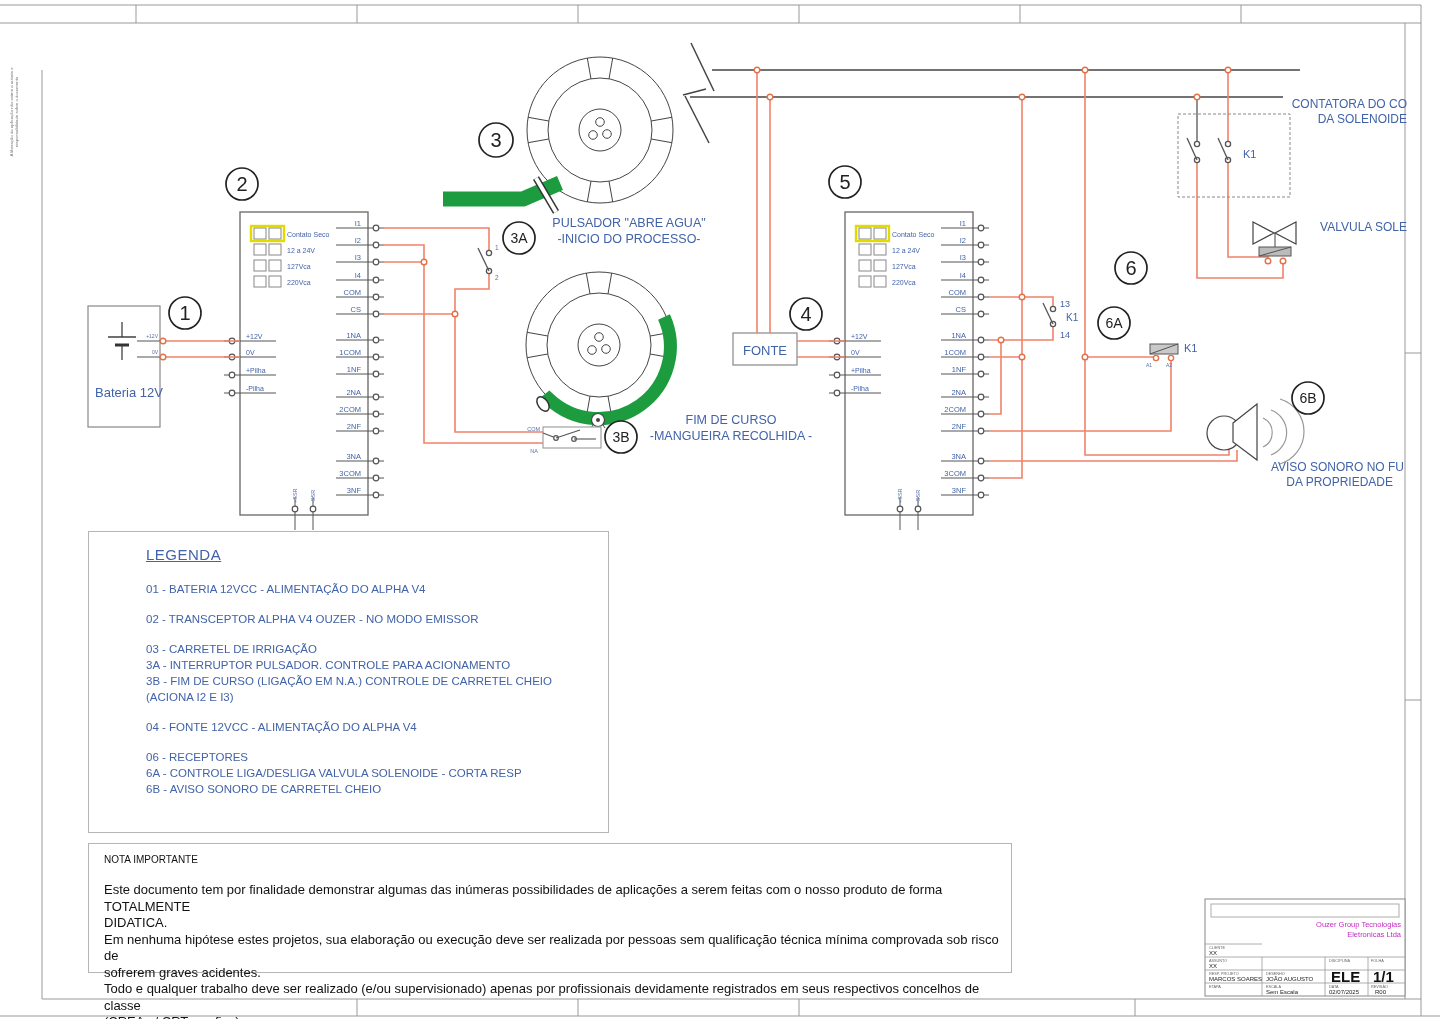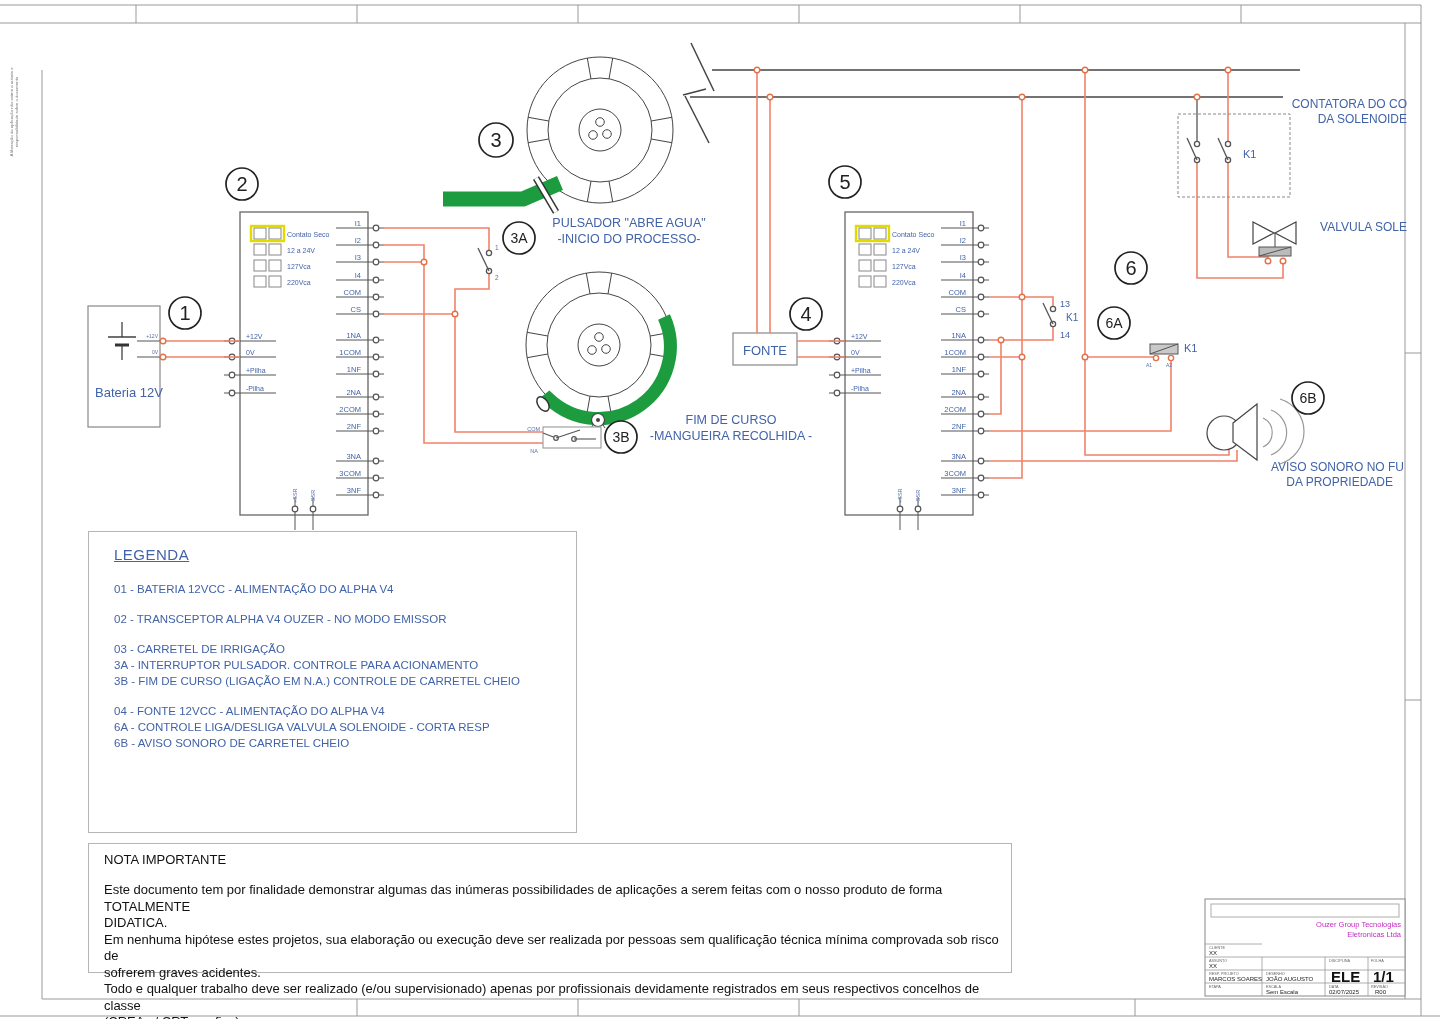--- a/index.html
+++ b/index.html
@@ -4,29 +4,29 @@
 <style>
   html,body{margin:0;padding:0;background:#fff;}
   #page{position:relative;width:1440px;height:1019px;background:#fff;overflow:hidden;
         font-family:"Liberation Sans", sans-serif;}
   svg{position:absolute;left:0;top:0;}
   svg text{font-family:"Liberation Sans", sans-serif;}
   .blue{fill:#4263A8;}
   .tinyblue{fill:#5A6FA8;}
   .dark{fill:#222;}
   .box{position:absolute;border:1px solid #b5b5b5;background:#fff;}
-  #legend{left:88px;top:531px;width:487px;height:300px;color:#4263A8;}
+  #legend{left:88px;top:531px;width:487px;height:300px;color:#4263A8;padding-left:32px;}
   #legend .inner{padding:10px 10px 0 25px;}
   #legend .title{font-size:15px;letter-spacing:.5px;text-decoration:underline;margin-top:4px;}
   #legend .item{font-size:11.5px;line-height:16px;}
   .mt{margin-top:14px;}
   .mt1{margin-top:18px;}
   #note{left:88px;top:843px;width:922px;height:128px;color:#111;}
   #note .inner{padding:8px 0 0 15px;}
-  #note .ntitle{font-size:13px;line-height:16px;}
+  #note .ntitle{font-size:10px;line-height:16px;}
   #note .nline{font-size:13px;line-height:16.5px;}
   #note .gap{margin-top:14px;}
   #leftnote{position:absolute;left:-64px;top:105px;width:160px;height:14px;
             transform:rotate(-90deg);color:#777;font-size:4.3px;line-height:5px;text-align:center;}
 </style>
 </head>
 <body>
 
 <div id="page">
 
@@ -436,21 +436,23 @@
 </svg>
 
 <div id="legend" class="box">
   <div class="inner">
     <div class="title">LEGENDA</div>
     <div class="item mt1">01 - BATERIA 12VCC - ALIMENTAÇÃO DO ALPHA V4</div>
     <div class="item mt">02 - TRANSCEPTOR ALPHA V4 OUZER - NO MODO EMISSOR</div>
     <div class="item mt">03 - CARRETEL DE IRRIGAÇÃO</div>
     <div class="item">3A - INTERRUPTOR PULSADOR. CONTROLE PARA ACIONAMENTO</div>
     <div class="item">3B - FIM DE CURSO (LIGAÇÃO EM N.A.) CONTROLE DE CARRETEL CHEIO</div>
+    <div class="item">(ACIONA I2 E I3)</div>
     <div class="item mt">04 - FONTE 12VCC - ALIMENTAÇÃO DO ALPHA V4</div>
+    <div class="item mt">06 - RECEPTORES</div>
     <div class="item">6A - CONTROLE LIGA/DESLIGA VALVULA SOLENOIDE - CORTA RESP</div>
     <div class="item">6B - AVISO SONORO DE CARRETEL CHEIO</div>
   </div>
 </div>
 
 <div id="note" class="box">
   <div class="inner">
     <div class="ntitle">NOTA IMPORTANTE</div>
     <div class="nline gap">Este documento tem por finalidade demonstrar algumas das inúmeras possibilidades de aplicações a serem feitas com o nosso produto de forma TOTALMENTE</div>
     <div class="nline">DIDATICA.</div>

